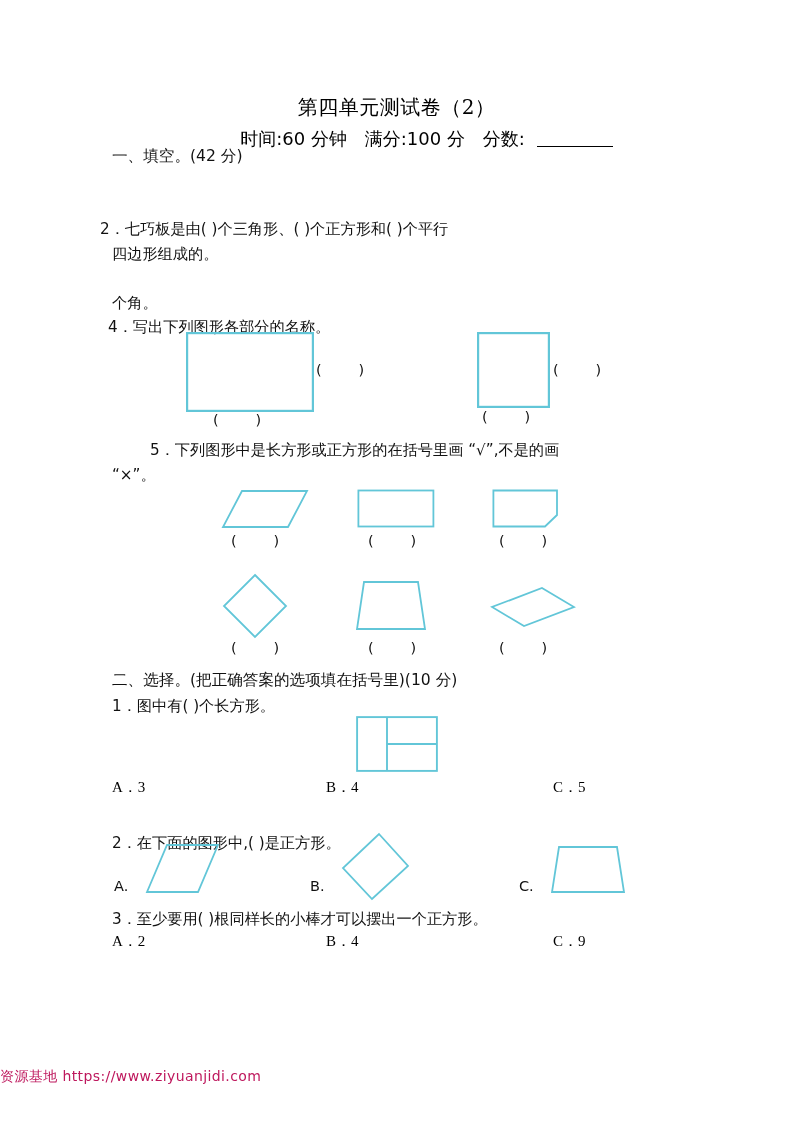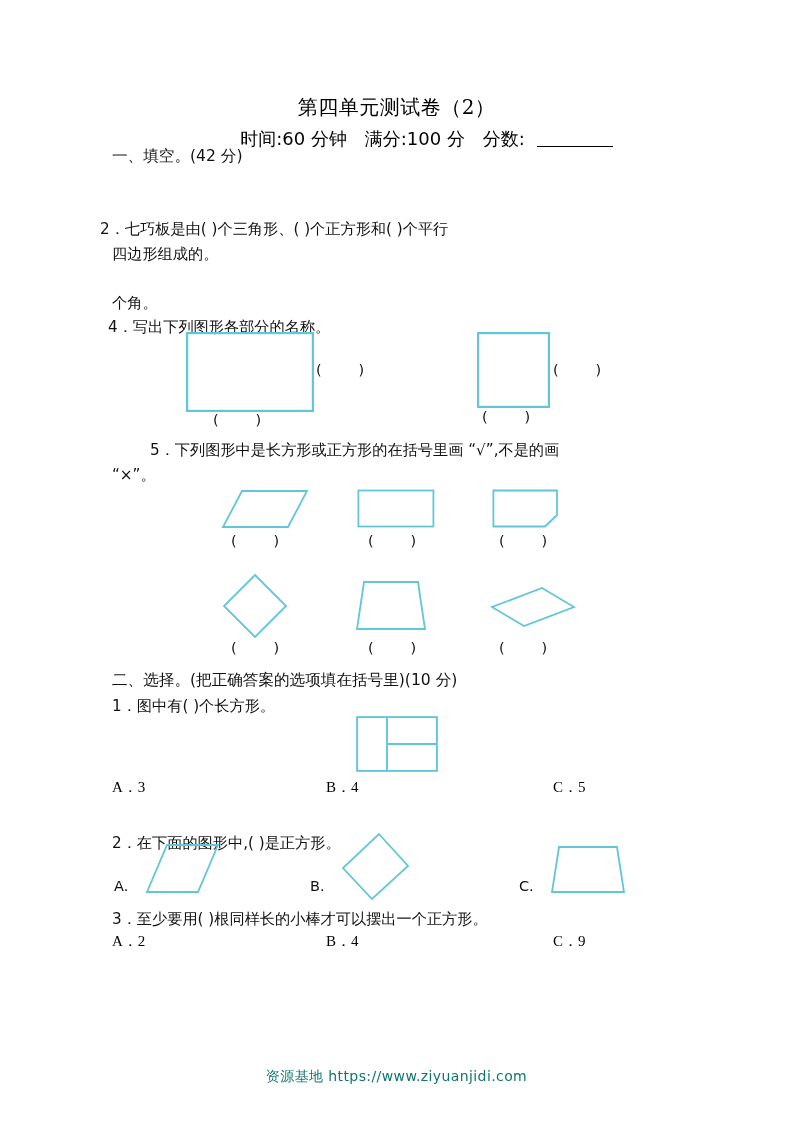--- a/index.html
+++ b/index.html
@@ -95,23 +95,23 @@
   .cA { left: 0px; }
   .cB { left: 214px; }
   .cC { left: 425px; margin-left: 16px; }
 
   
   .footer {
     position: absolute;
     left: 0;
     top: 1068px;
     width: 793px;
-    text-align: center;
+    text-align: left;
     font-size: 14px;
-    color: #0f766e;
+    color: #be185d;
     font-family: "DejaVu Sans", "Liberation Sans", sans-serif;
     letter-spacing: 0.4px;
   }
 </style>
 </head>
 <body>
 
 <div class="page">
 
   <div class="doc-title">第四单元测试卷（2）</div>

